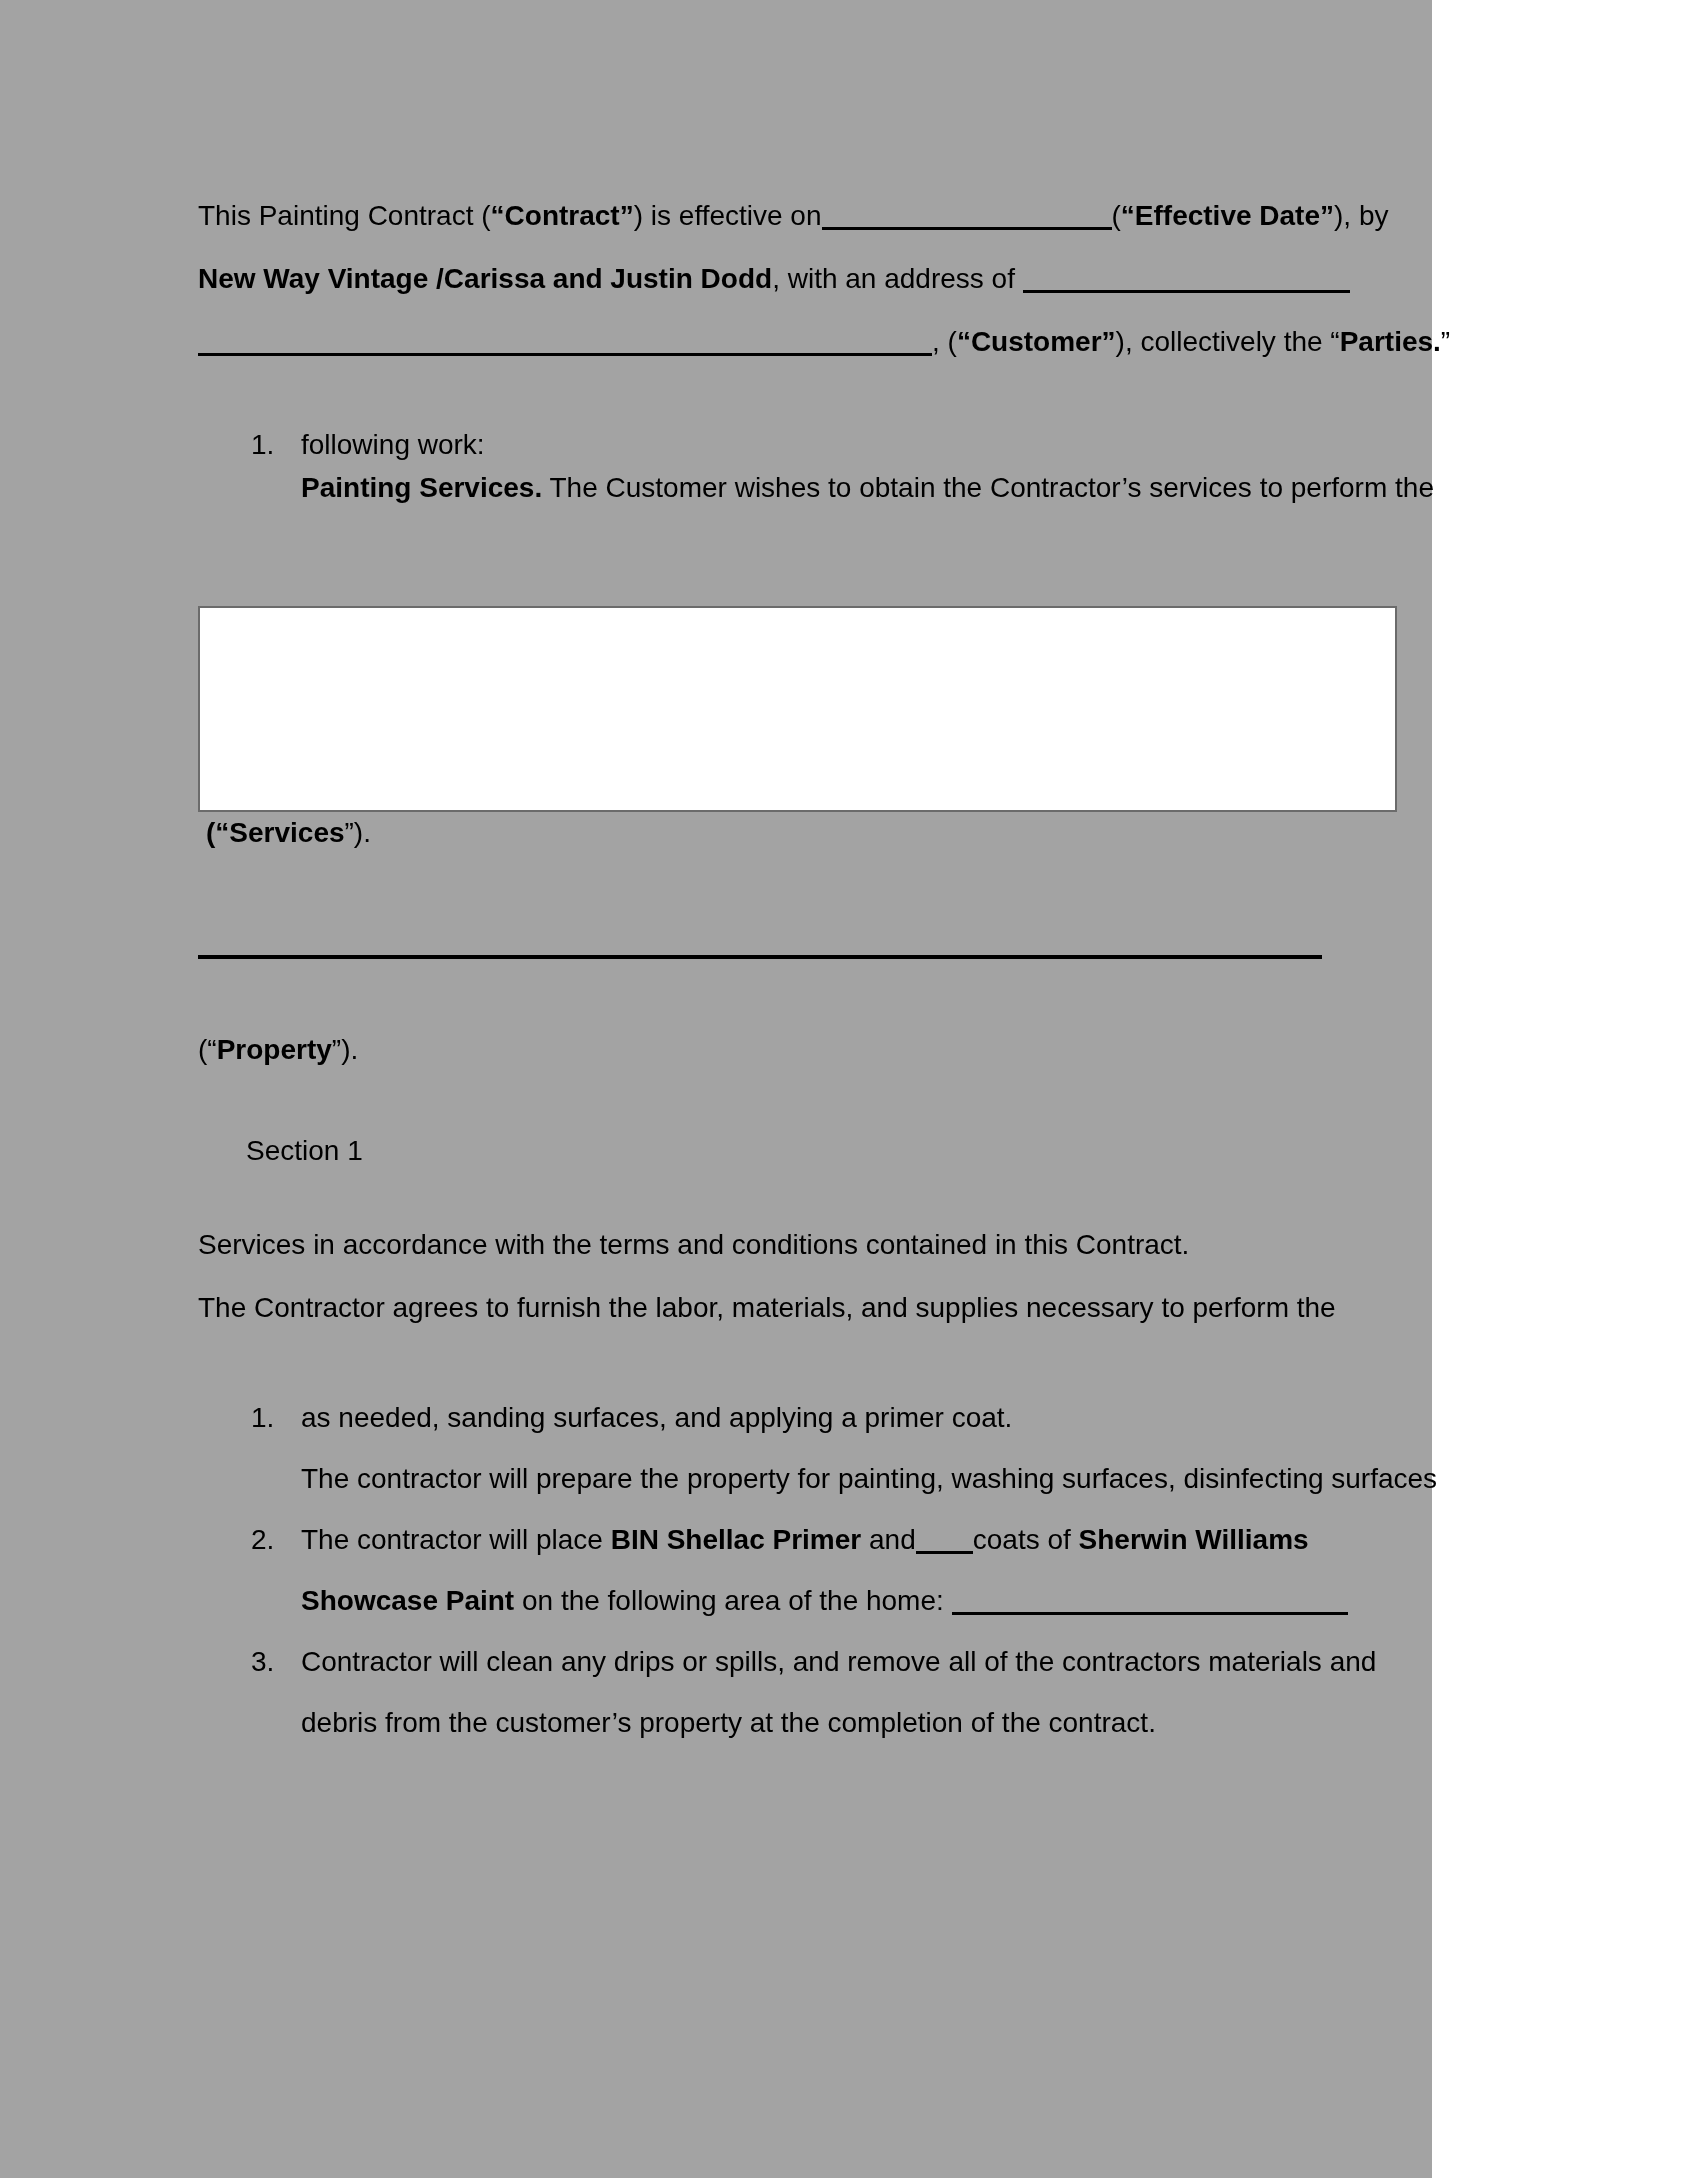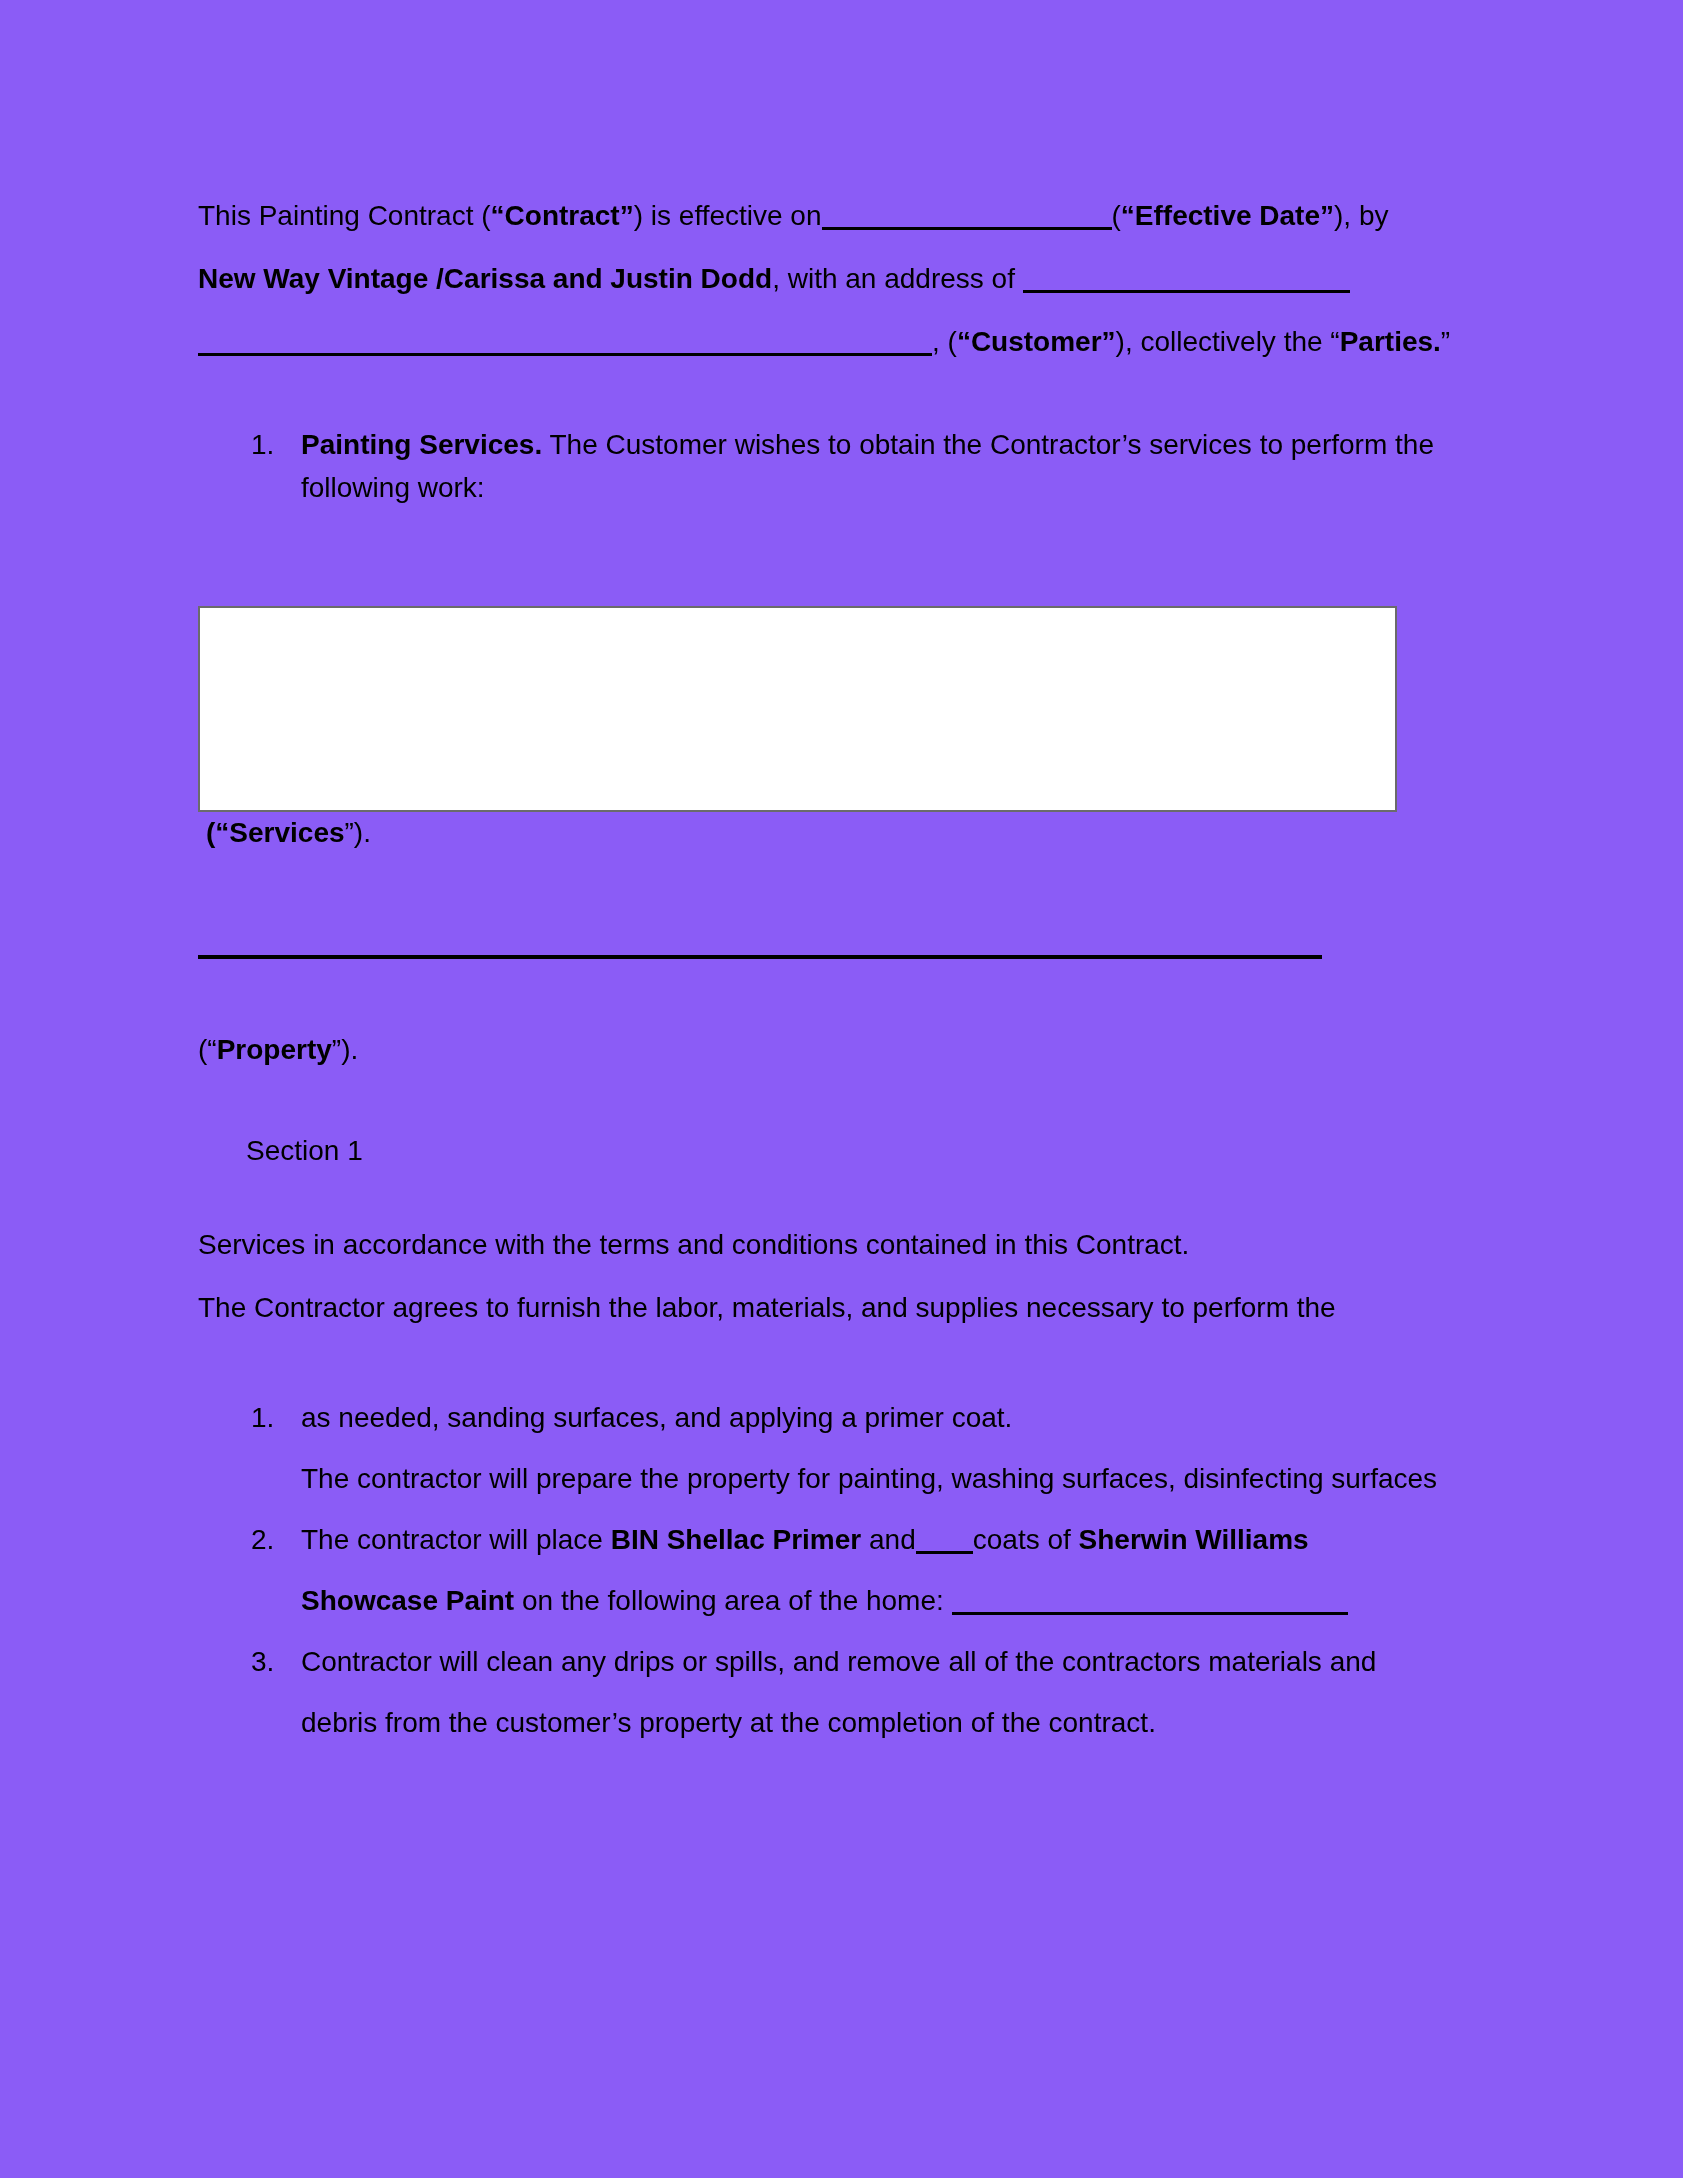--- a/index.html
+++ b/index.html
@@ -11,24 +11,24 @@
     width: 1683px;
     height: 2178px;
     overflow: hidden;
     font-family: "Liberation Sans", "DejaVu Sans", sans-serif;
     font-size: 28px;
     color: #000000;
     -webkit-font-smoothing: antialiased;
   }
   .page {
     box-sizing: border-box;
-    width: 1683px;
+    width: 1432px;
     height: 2178px;
     padding: 184px 198px 0 198px;
-    background: #8b5cf6;
+    background: #a3a3a3;
   }
   .b { font-weight: bold; }
   .line {
     line-height: 63px;
     white-space: nowrap;
   }
   .blank {
     display: inline-block;
     height: 0;
     border-bottom: 3px solid #000000;
@@ -93,24 +93,24 @@
       <span class="b">New Way Vintage /Carissa and Justin Dodd</span><span>, with an address of </span><span class="blank blank-contractor-address"></span>
     </div>
     <div class="line">
       <span class="blank blank-customer-address"></span><span>, (</span><span class="b">“Customer”</span><span>), collectively the “</span><span class="b">Parties.</span><span>”</span>
     </div>
   </div>
 
   <div class="hang-item ps-item">
     <span class="num">1.</span>
     <div class="iline">
-      <span class="b">Painting Services.</span><span> The Customer wishes to obtain the Contractor’s services to perform the</span>
+      <span>following work:</span>
     </div>
     <div class="iline">
-      <span>following work:</span>
+      <span class="b">Painting Services.</span><span> The Customer wishes to obtain the Contractor’s services to perform the</span>
     </div>
   </div>
 
   <div class="services-box"></div>
 
   <div class="services-label">
     <span class="b">(“Services</span><span>”).</span>
   </div>
 
 

